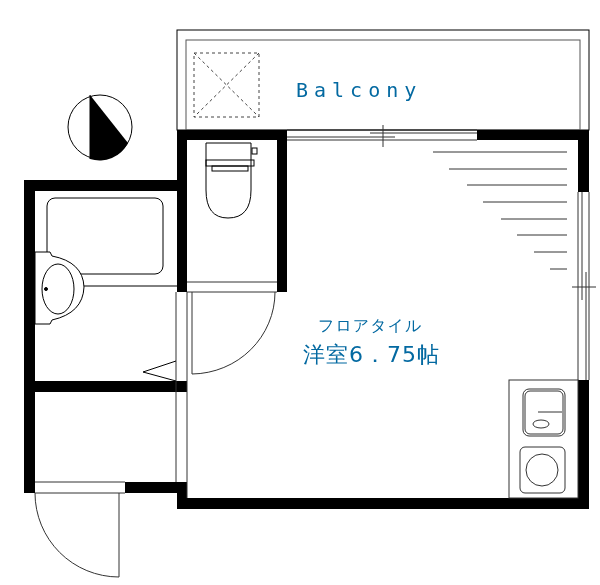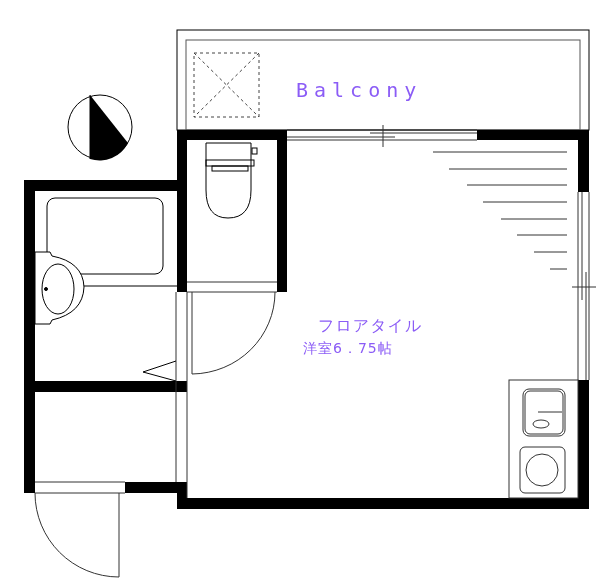--- a/index.html
+++ b/index.html
@@ -1,21 +1,21 @@
 <!DOCTYPE html>
 <html><head>
 <meta charset="utf-8">
 <style>
   html,body{margin:0;padding:0;background:#ffffff;}
   body{width:600px;height:585px;position:relative;overflow:hidden;font-family:"DejaVu Sans",sans-serif;}
   #plan{position:absolute;left:0;top:0;width:600px;height:585px;}
-  .label{position:absolute;color:#8b5cf6;white-space:nowrap;text-align:right;}
+  .label{position:absolute;color:#0369a1;white-space:nowrap;text-align:right;}
   #balcony-label{left:296px;top:78px;font-family:"DejaVu Sans Mono",monospace;font-size:20px;letter-spacing:6px;}
   #room-label-1{left:318px;top:316px;font-size:16px;letter-spacing:1px;}
-  #room-label-2{left:303px;top:340px;font-size:14px;letter-spacing:1px;}
+  #room-label-2{left:303px;top:340px;font-size:22px;letter-spacing:1px;}
 </style>
 </head>
 <body>
 
 <svg id="plan" viewBox="0 0 600 585" xmlns="http://www.w3.org/2000/svg">
 
   <g fill="none" stroke="#000" stroke-width="1">
     <rect x="177" y="30" width="412" height="100"></rect>
     <rect x="186" y="40" width="394" height="90" stroke="#555"></rect>
   </g>

